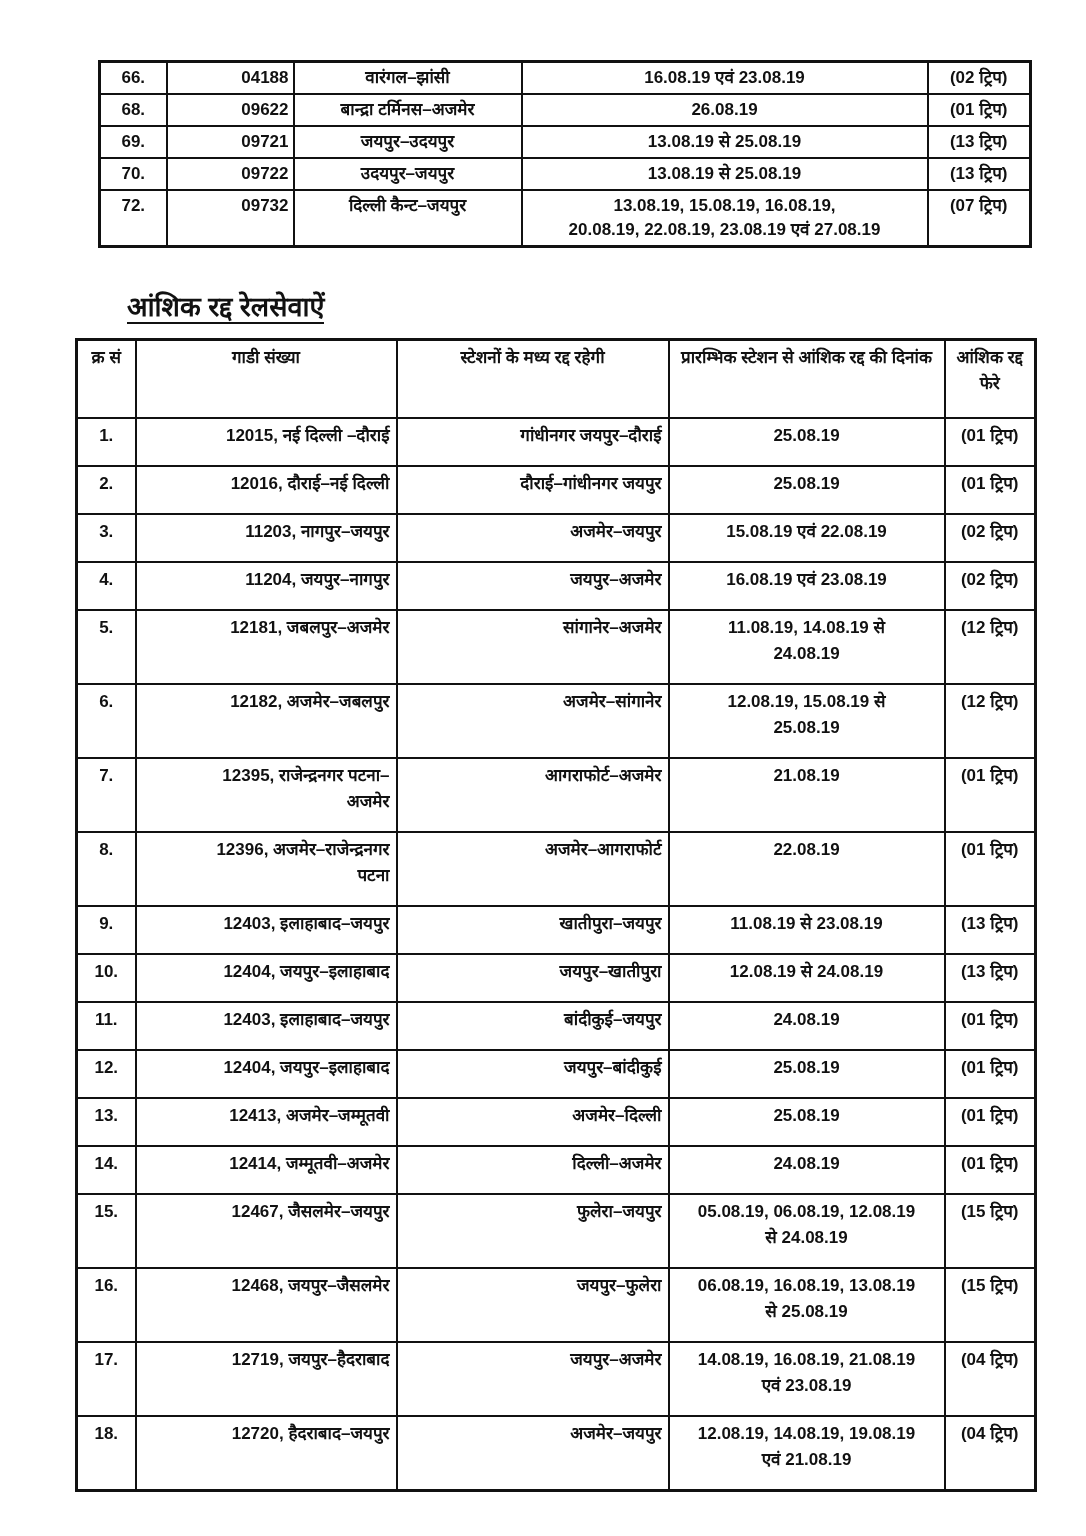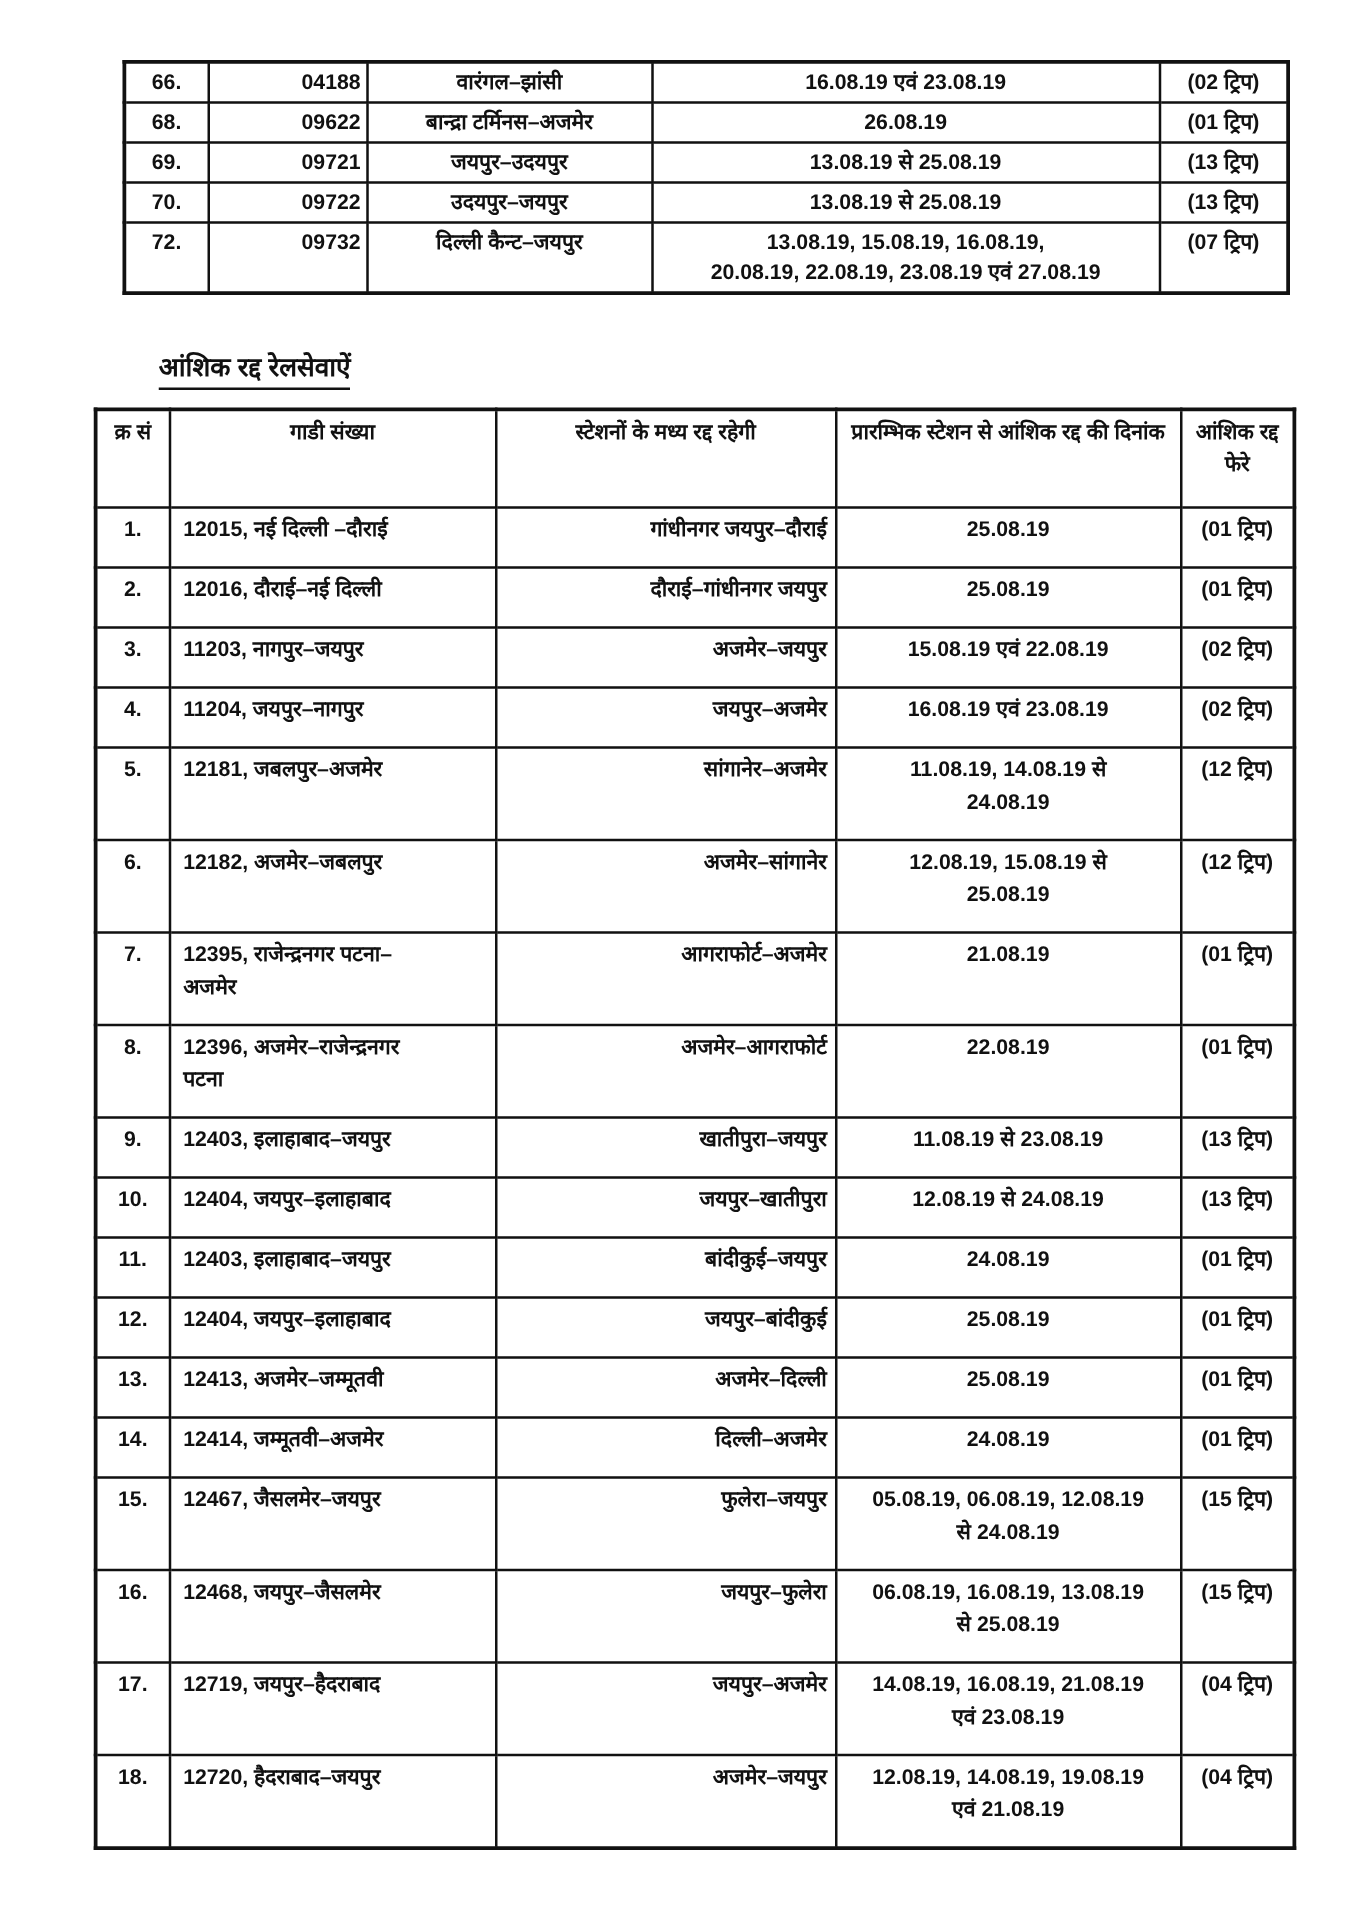--- a/index.html
+++ b/index.html
@@ -24,30 +24,30 @@
     font-size: 17px;
     font-weight: 600;
     vertical-align: top;
     white-space: pre-line;
     overflow: hidden;
     padding: 3px 4px;
     line-height: 24px;
   }
   
   .top-table {
-    margin: 48px 0 0 98px;
+    margin: 60px 0 0 98px;
     width: 931px;
     border: 3px solid #111111;
   }
   .top-table td { text-align: center; }
   .top-table .c-train { text-align: right; }
   
   .section-heading {
     margin: 46px 0 0 127px;
-    font-size: 21px;
+    font-size: 27px;
     font-weight: 700;
     display: inline-block;
     border-bottom: 2px solid #111111;
     padding-bottom: 2px;
     line-height: 26px;
     text-align: right;
   }
   
   .partial-table {
     margin: 14px 0 0 75px;
@@ -59,21 +59,21 @@
     font-weight: 700;
     padding: 4px 4px 10px 4px;
     line-height: 26px;
     height: 62px;
   }
   .partial-table td {
     padding: 4px 6px 16px 6px;
     line-height: 26px;
   }
   .partial-table .c-sno   { text-align: center; }
-  .partial-table .c-train { text-align: left; padding-left: 10px; }
+  .partial-table .c-train { text-align: right; padding-left: 10px; }
   .partial-table .c-sec   { text-align: right; }
   .partial-table .c-dates { text-align: center; }
   .partial-table .c-trips { text-align: center; padding-left: 2px; padding-right: 2px; }
 </style>
 </head>
 <body>
 
 <table class="top-table">
   <colgroup>
     <col style="width:67px">

